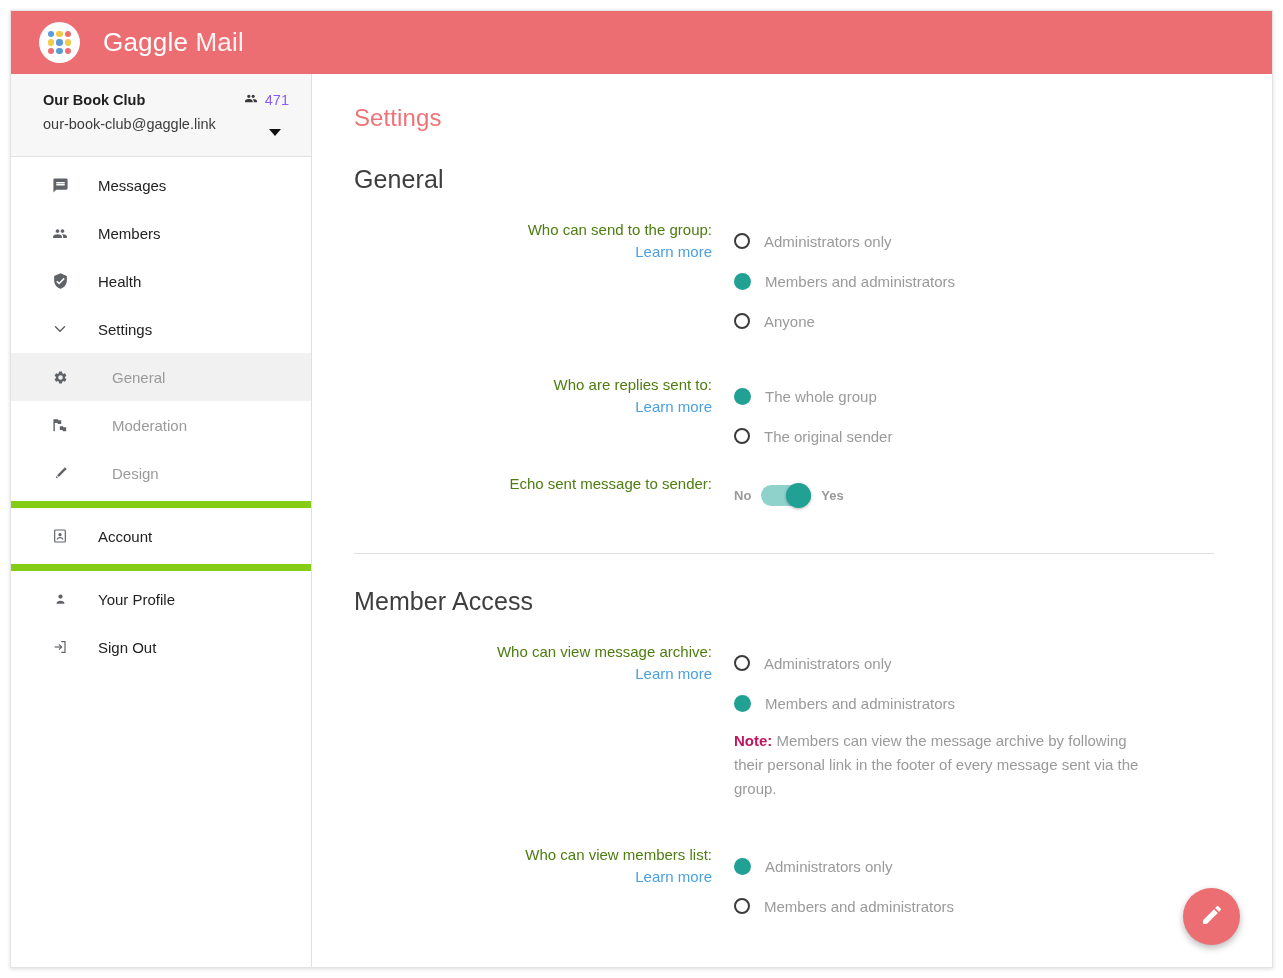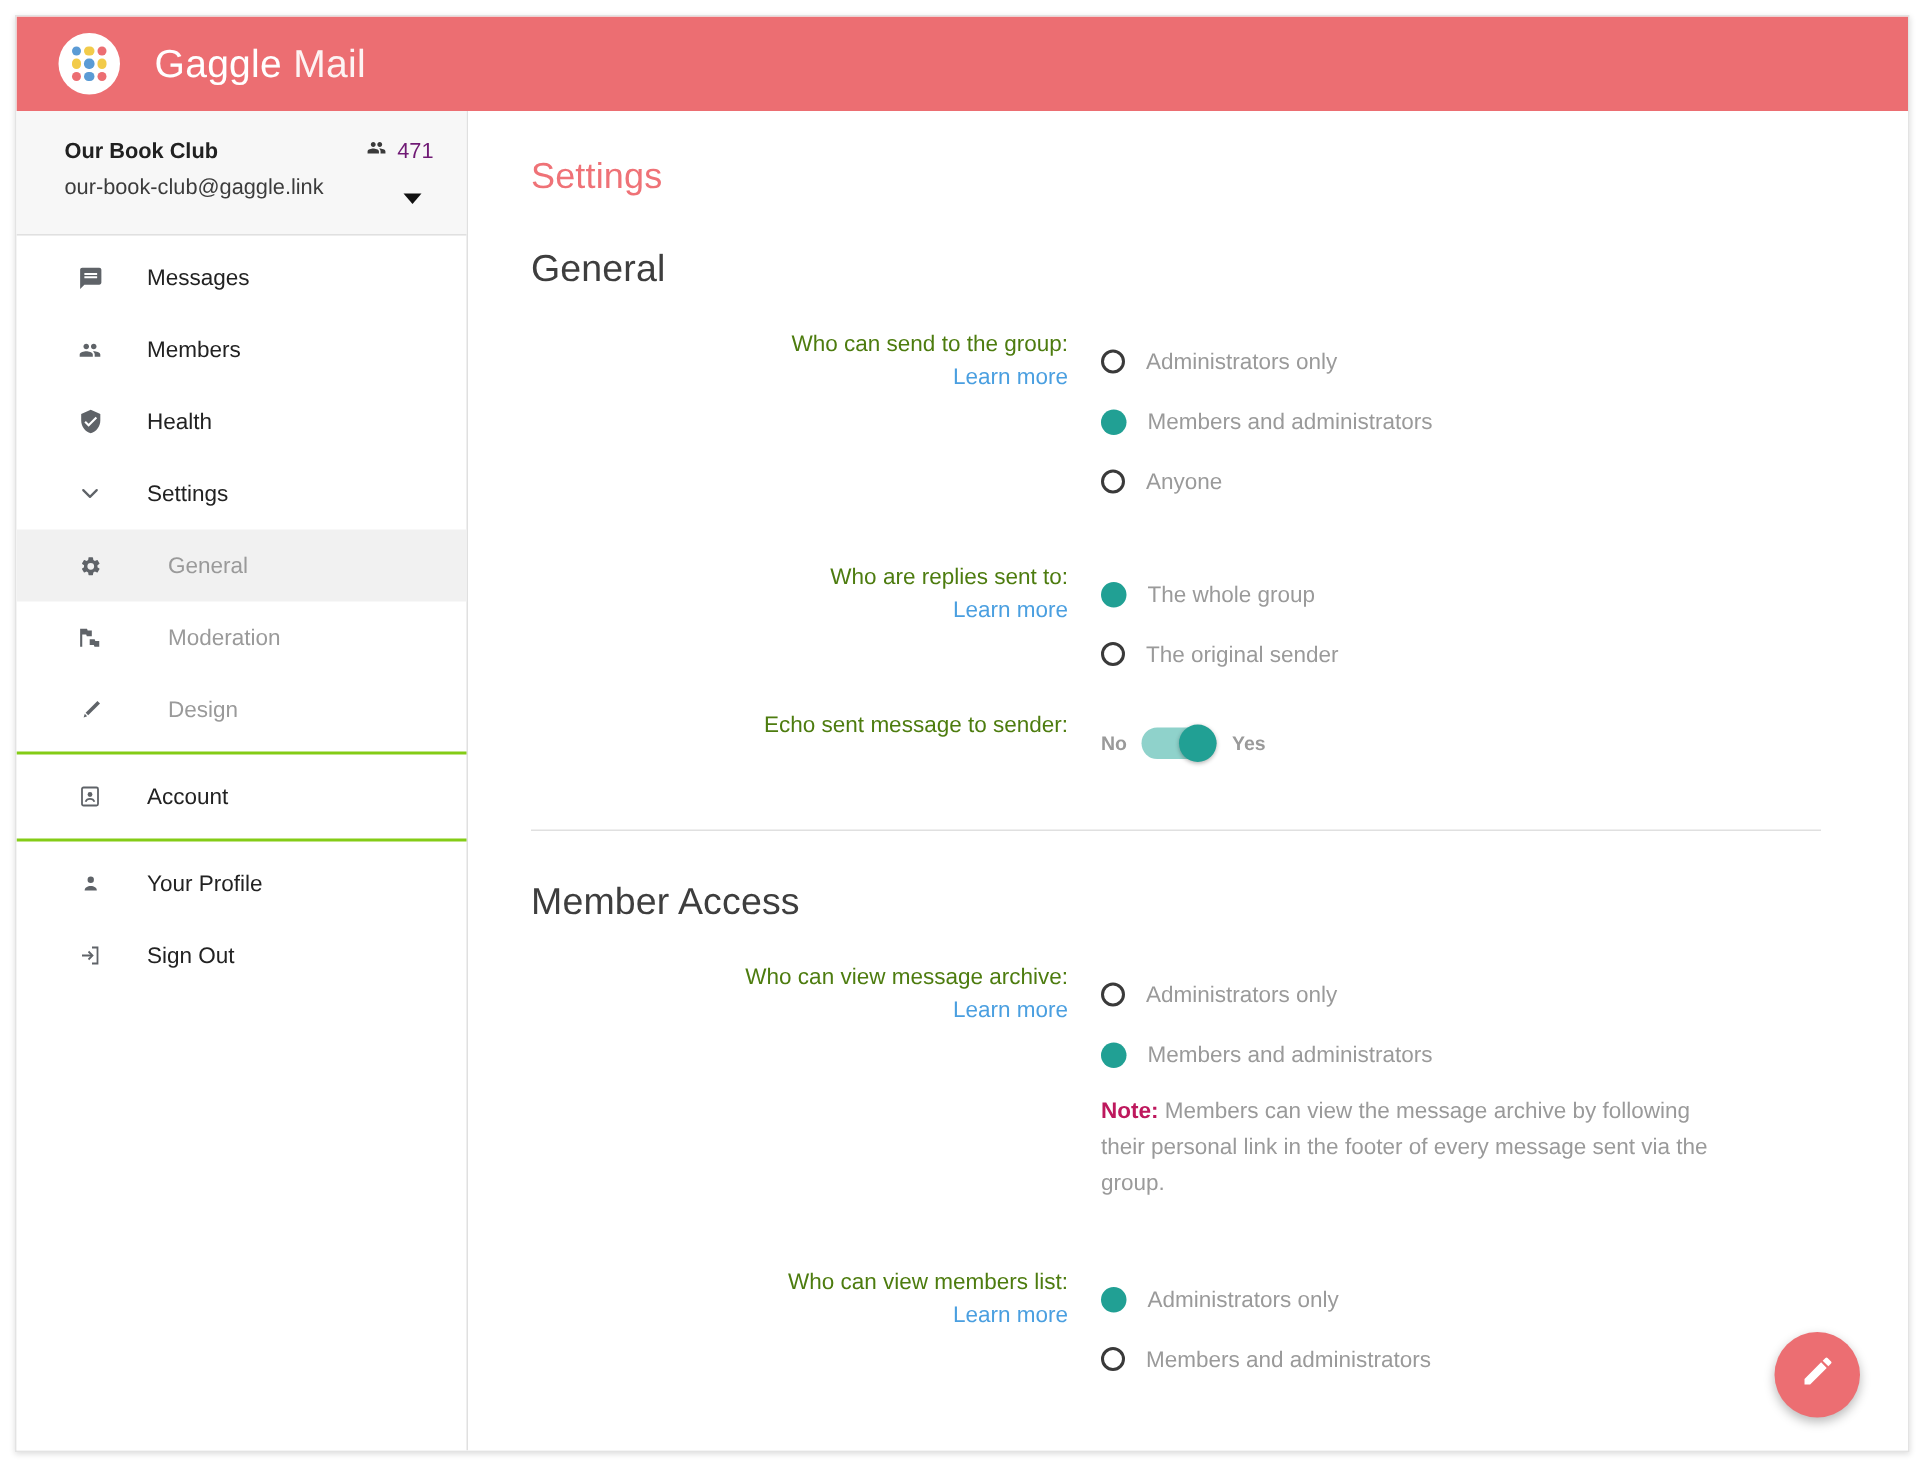--- a/index.html
+++ b/index.html
@@ -108,39 +108,39 @@
   .group-name {
     font-size: 14.5px;
     font-weight: bold;
     color: #212121;
   }
   .group-count {
     display: flex;
     align-items: center;
     gap: 6px;
     font-size: 14.5px;
-    color: #701a75;
+    color: #8b5cf6;
   }
   .group-email {
     margin-top: 8px;
     font-size: 14.5px;
     color: #3c3c3c;
   }
   .caret {
     position: absolute;
     right: 30px;
     bottom: 20px;
     width: 0; height: 0;
     border-left: 6px solid transparent;
     border-right: 6px solid transparent;
     border-top: 7px solid #111;
   }
 
   .nav-section {
-    border-bottom: 2px solid #84cc16;
+    border-bottom: 7px solid #84cc16;
     padding: 4px 0;
   }
   .nav-section.no-border { border-bottom: none; }
   .nav-item {
     display: flex;
     align-items: center;
     height: 48px;
     padding: 0 0 0 38px;
     box-sizing: border-box;
     cursor: pointer;

